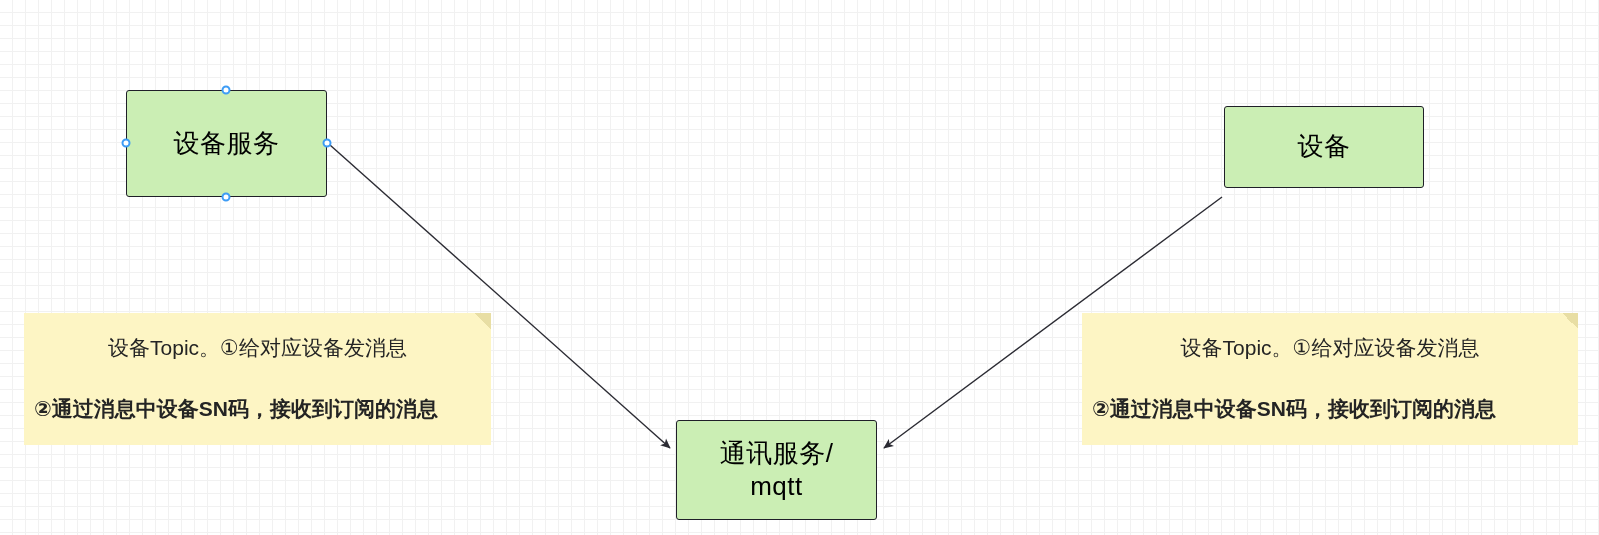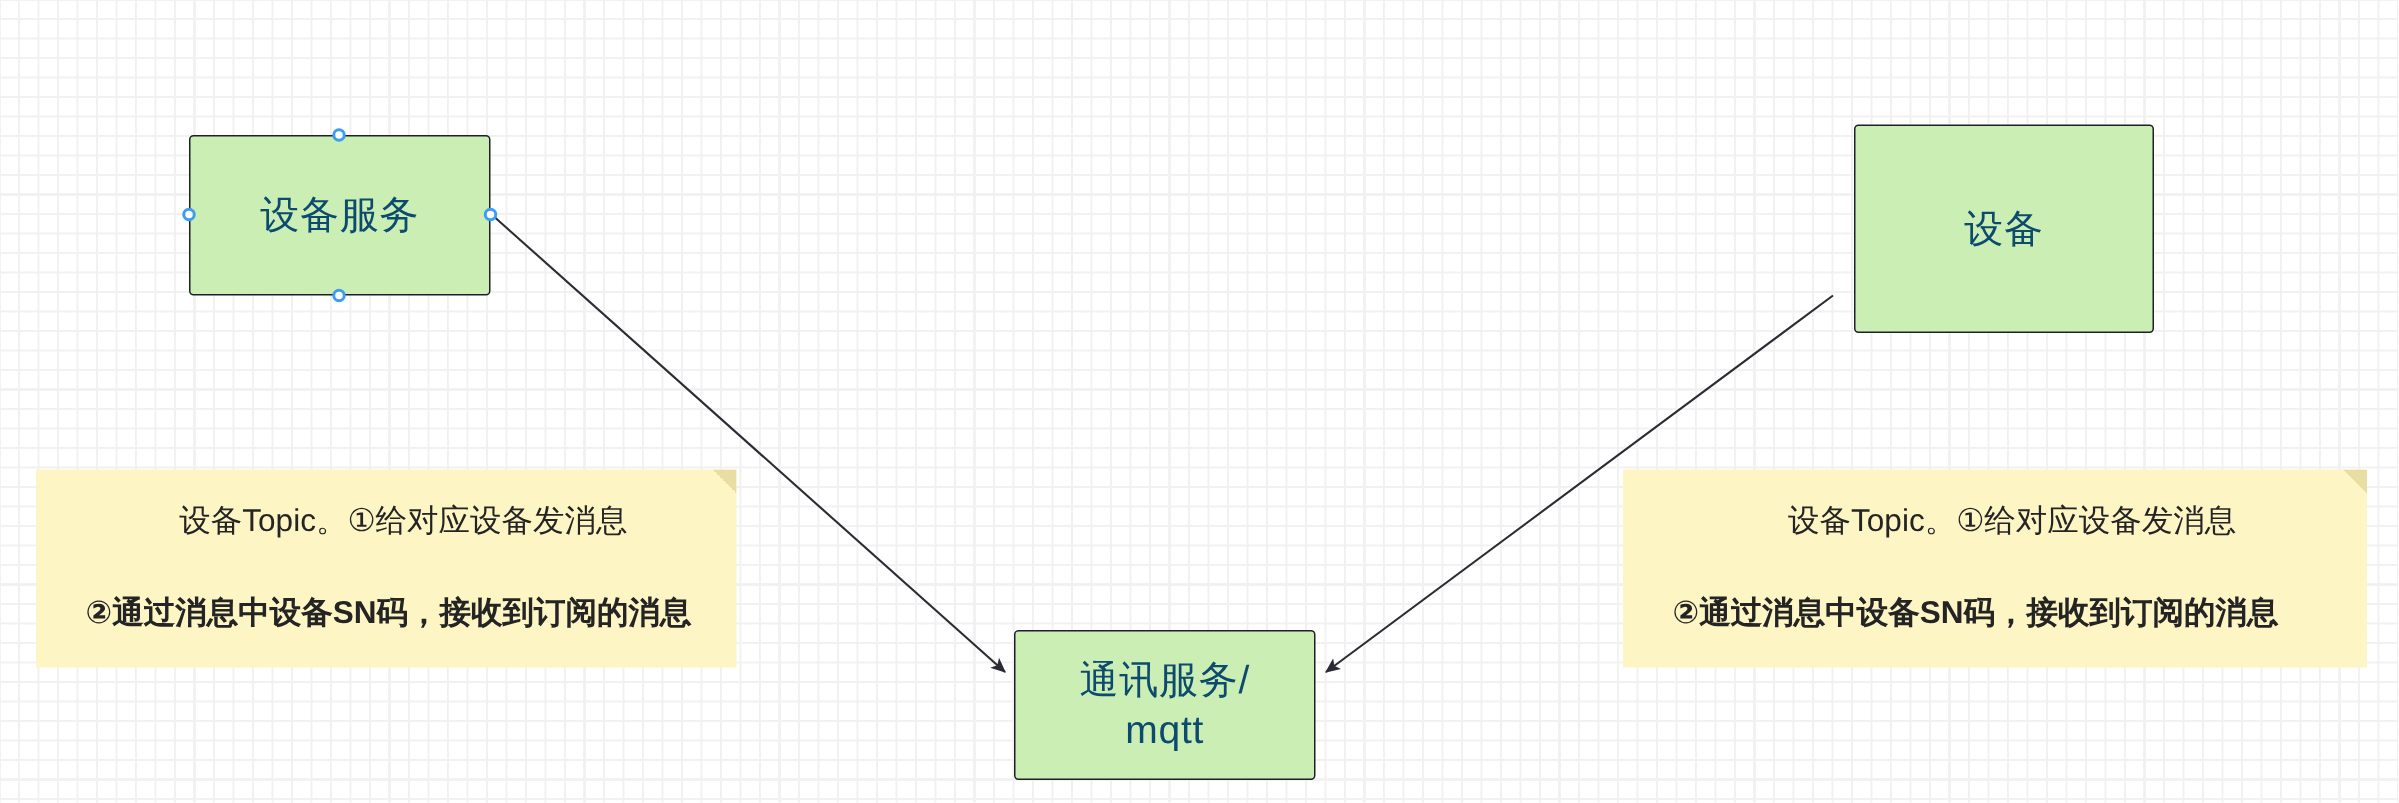--- a/index.html
+++ b/index.html
@@ -39,21 +39,21 @@
   .node {
     position: absolute;
     box-sizing: border-box;
     background: #cbeeb4;
     border: 1.3px solid #1f1f28;
     border-radius: 3px;
     display: flex;
     align-items: center;
     justify-content: flex-start;
     text-align: center;
-    color: #0c4a6e;
+    color: #000000;
     font-size: 26px;
     line-height: 1.28;
     letter-spacing: 0.5px;
     white-space: pre-line;
   }
 
   .node-label {
     display: block;
     width: 100%;
     white-space: pre-line;
@@ -95,21 +95,20 @@
     display: block;
     white-space: nowrap;
   }
   .note-line.centered { text-align: center; }
   .note-line.left { text-align: left; font-weight: bold; }
 
   .note-inner {
     position: relative;
     z-index: 1;
     padding: 0 10px;
-    margin-left: 23px;
   }
 </style>
 </head>
 <body>
 
 <div id="canvas">
 
   <svg class="edge-layer" width="1599" height="535" viewBox="0 0 1599 535">
     <defs>
       <marker id="arrow" viewBox="0 0 10 10" refX="9.2" refY="5" markerWidth="7.2" markerHeight="7.2" orient="auto-start-reverse">
@@ -121,21 +120,21 @@
   </svg>
 
   <div class="node" style="left:126px; top:90px; width:201px; height:107px;">
     <span class="node-label">设备服务</span>
   </div>
   <div class="handle" style="left:226px; top:90px;"></div>
   <div class="handle" style="left:327px; top:143px;"></div>
   <div class="handle" style="left:226px; top:197px;"></div>
   <div class="handle" style="left:126px; top:143px;"></div>
 
-  <div class="node" style="left:1224px; top:83px; width:200px; height:139px;margin-left:12px;">
+  <div class="node" style="left:1224px; top:106px; width:200px; height:82px;">
     <span class="node-label">设备</span>
   </div>
 
   <div class="node" style="left:676px; top:420px; width:201px; height:100px;">
     <span class="node-label">通讯服务/
 mqtt</span>
   </div>
 
   <div class="note" style="left:24px; top:313px; width:467px; height:132px;">
     <span class="fold"></span>

